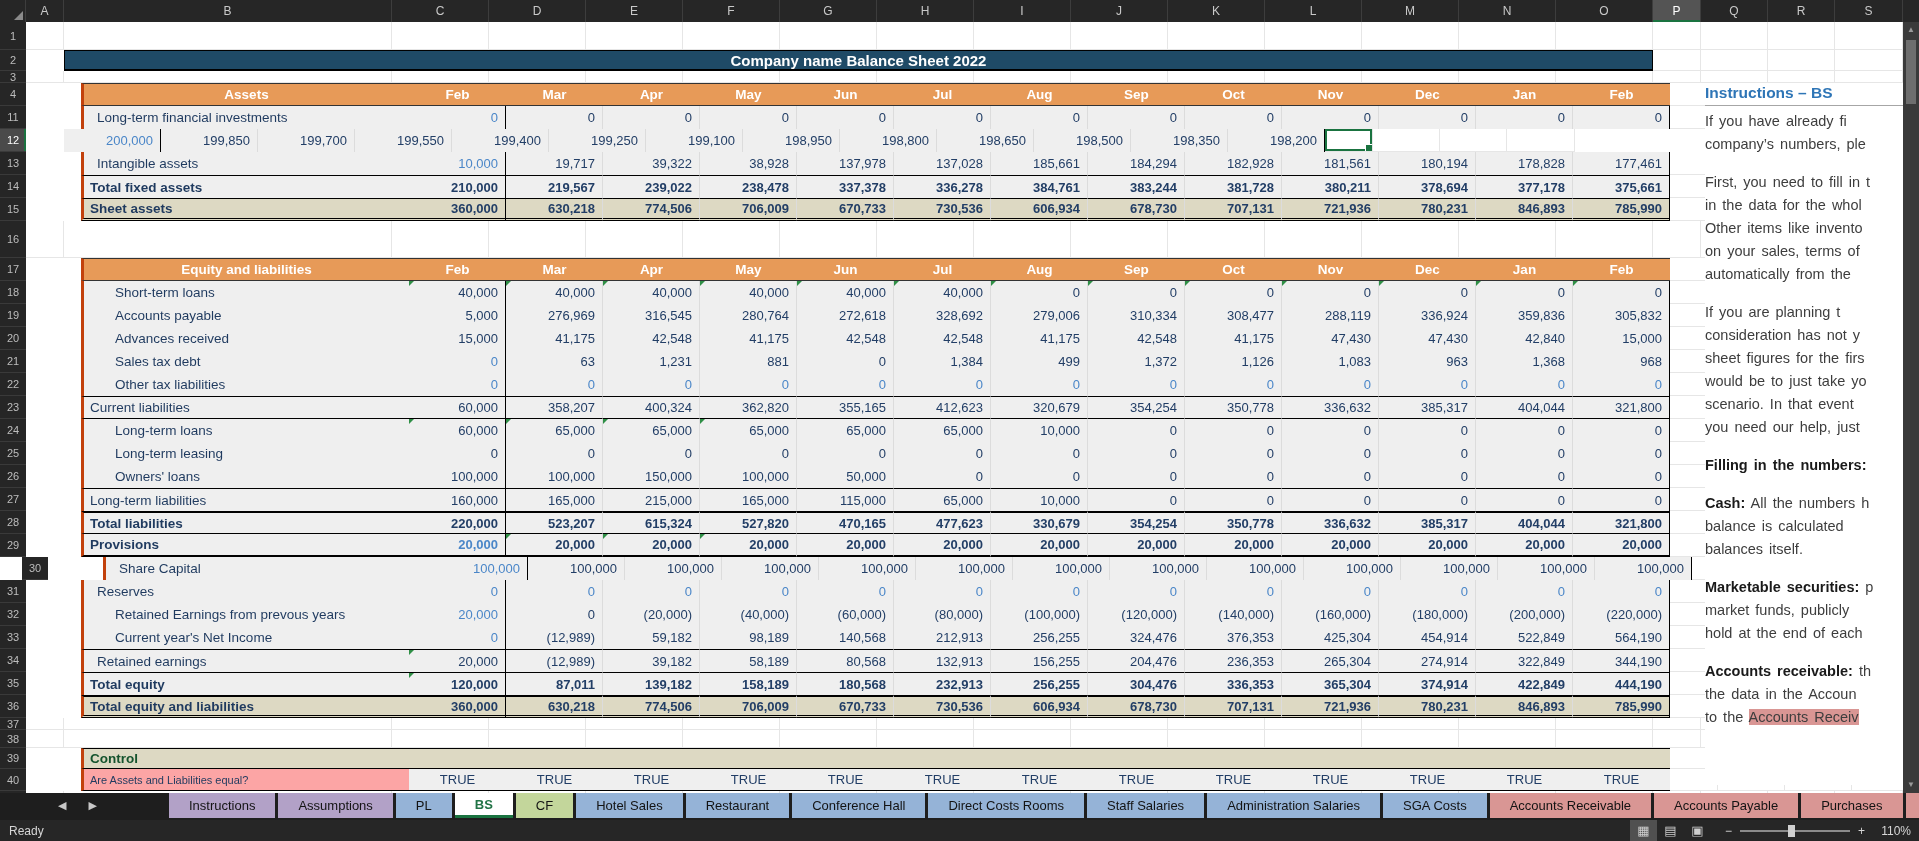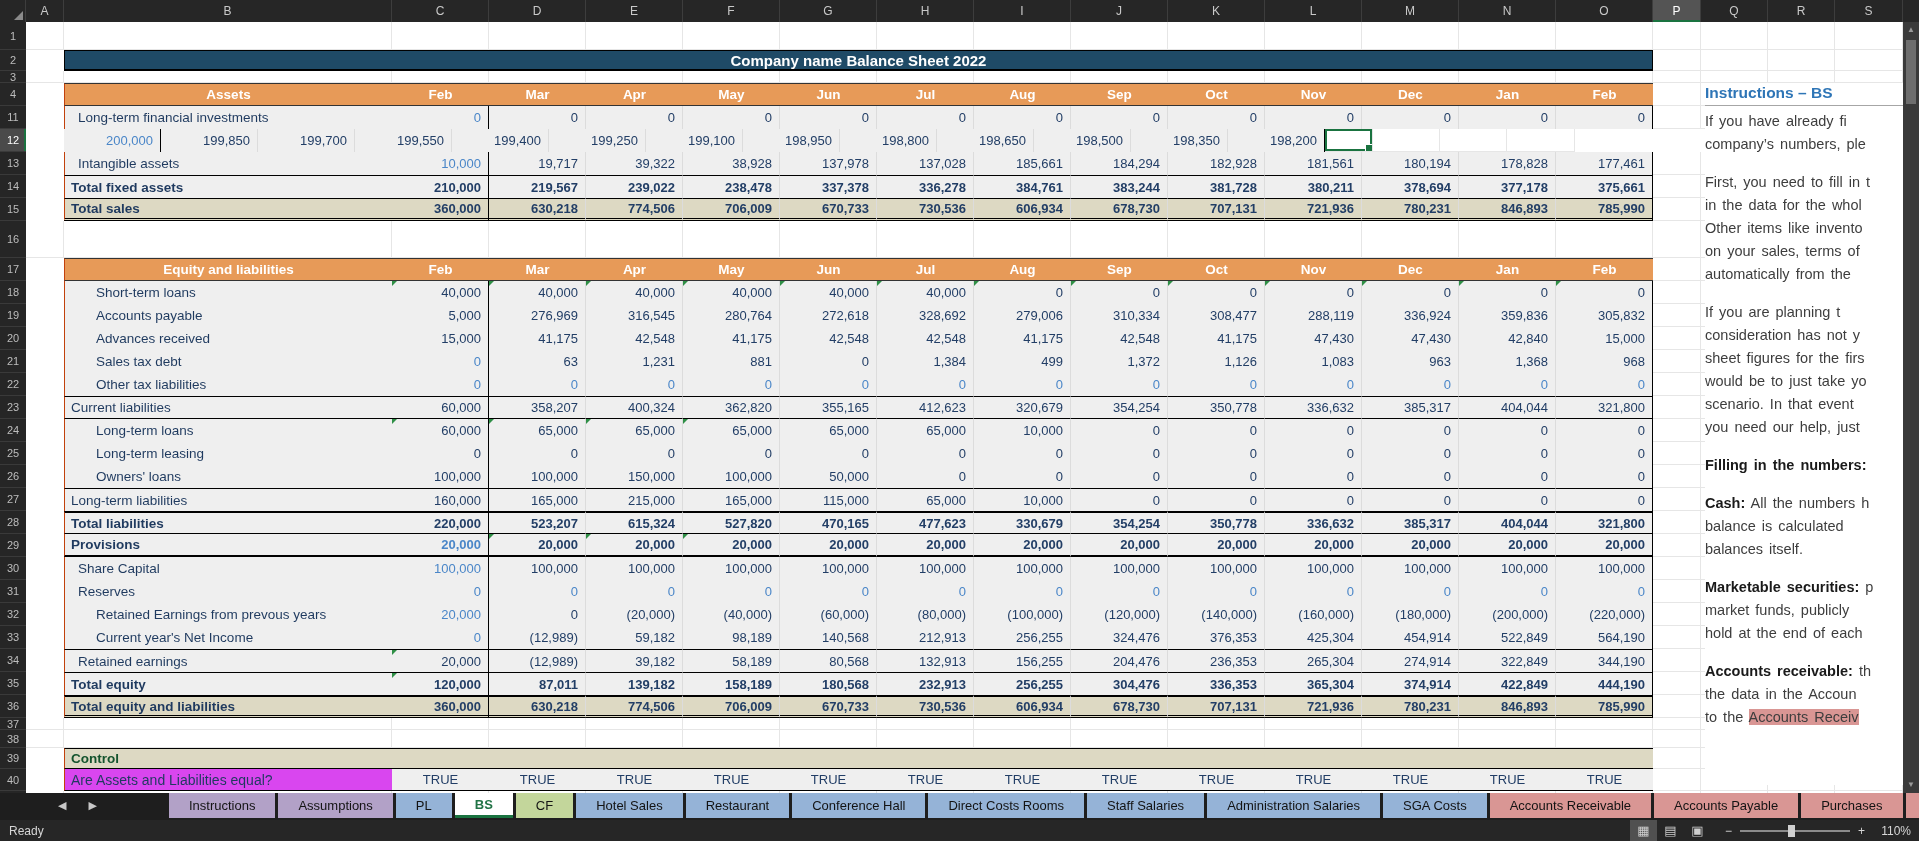--- a/index.html
+++ b/index.html
@@ -36,31 +36,31 @@
     justify-content: center; border-top: 1px solid #333; border-bottom: 1px solid #333; }
   .tanhdr { background: #ddd9c3; border-top: 1px solid #000; border-bottom: 1px solid #000; }
   .tanhdr.lblcell { color: #14532d; font-weight: bold; font-size: 13.5px; padding-left: 6px; }
   .lbl { color: #1f3a5f; font-size: 13.5px; padding-left: 6px; background: #efefef; }
   .lbl.lv1 { padding-left: 13px; } .lbl.lv2 { padding-left: 31px; }
   .num { background: #efefef; color: #223e66; font-size: 13px; justify-content: flex-end;
     padding-right: 7px; border-right: 1px solid #dcdcdc; position: relative; }
   .num.blue { color: #4a86c8; }
   .num.c1 { border-right: 1px solid #000; }
   .num.cl { border-right: 1px solid #000; }
-  .cb.tc { border-left: 1px solid #c2410c; }
+  .cb.tc { border-left: 3px solid #c2410c; margin-left: 17px; }
   .bold > .tc { font-weight: bold; }
   .tan > .tc { background: #ddd9c3; }
   .bt1 > .tc { border-top: 1px solid #000; }
   .bt2 > .tc { border-top: 2px solid #000; }
   .bb1 > .tc { border-bottom: 1px solid #000; }
   .bb2 > .tc { border-bottom: 2px solid #000; }
   .bbd > .tc { border-bottom: 3px double #000; }
   .ctlv { background: #efefef; color: #223e66; font-size: 13px; justify-content: center;
     border-bottom: 1px solid #000; }
-  .ctl-lbl { background: #d946ef; color: #1f3a5f; font-size: 14px; padding-left: 6px;
+  .ctl-lbl { background: #fca5a5; color: #1f3a5f; font-size: 11px; padding-left: 6px;
     border-bottom: 1px solid #000; }
   .flagx::before { content: ""; position: absolute; top: 0; left: 0; width: 0; height: 0;
     border-top: 5px solid #2f8f46; border-right: 5px solid transparent; }
   .selP { position: relative; }
   .selP .box { position: absolute; inset: 0; border: 2px solid #1a7340; z-index: 3; }
   .selP .box::after { content: ""; position: absolute; right: -3px; bottom: -3px;
     width: 6px; height: 6px; background: #1a7340; border: 1px solid #fff; }
 
   
   #instr { position: absolute; left: 1705px; top: 83px; width: 198px; height: 702px;
@@ -299,21 +299,21 @@
         <div class="c cm num tc">377,178</div>
         <div class="c cm num tc cl">375,661</div>
         <div class="c cp gl"></div>
         <div class="c cq gl"></div>
         <div class="c cr gl"></div>
         <div class="c cs gl"></div>
       </div>
       <div class="sr bold tan bt1 bbd" style="height: 23px;">
         <div class="rh">15</div>
         <div class="c ca"></div>
-        <div class="c cb lbl tc">Total sales</div>
+        <div class="c cb lbl tc">Sheet assets</div>
         <div class="c cm num tc c1">360,000</div>
         <div class="c cm num tc">630,218</div>
         <div class="c cm num tc">774,506</div>
         <div class="c cm num tc">706,009</div>
         <div class="c cm num tc">670,733</div>
         <div class="c cm num tc">730,536</div>
         <div class="c cm num tc">606,934</div>
         <div class="c cm num tc">678,730</div>
         <div class="c cm num tc">707,131</div>
         <div class="c cm num tc">721,936</div>
@@ -626,21 +626,21 @@
         <div class="c cm num tc">20,000</div>
         <div class="c cm num tc">20,000</div>
         <div class="c cm num tc">20,000</div>
         <div class="c cm num tc">20,000</div>
         <div class="c cm num tc cl">20,000</div>
         <div class="c cp gl"></div>
         <div class="c cq gl"></div>
         <div class="c cr gl"></div>
         <div class="c cs gl"></div>
       </div>
-      <div class="sr" style="height: 23px;">
+      <div class="sr" style="height: 23px; padding-left: 22px;">
         <div class="rh">30</div>
         <div class="c ca"></div>
         <div class="c cb lbl tc lv1">Share Capital</div>
         <div class="c cm num tc c1 blue">100,000</div>
         <div class="c cm num tc">100,000</div>
         <div class="c cm num tc">100,000</div>
         <div class="c cm num tc">100,000</div>
         <div class="c cm num tc">100,000</div>
         <div class="c cm num tc">100,000</div>
         <div class="c cm num tc">100,000</div>

